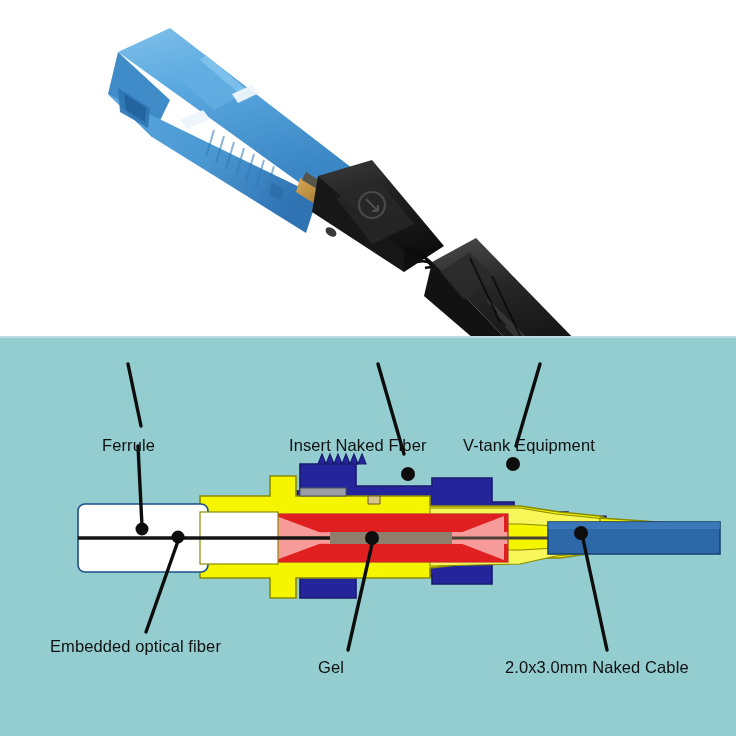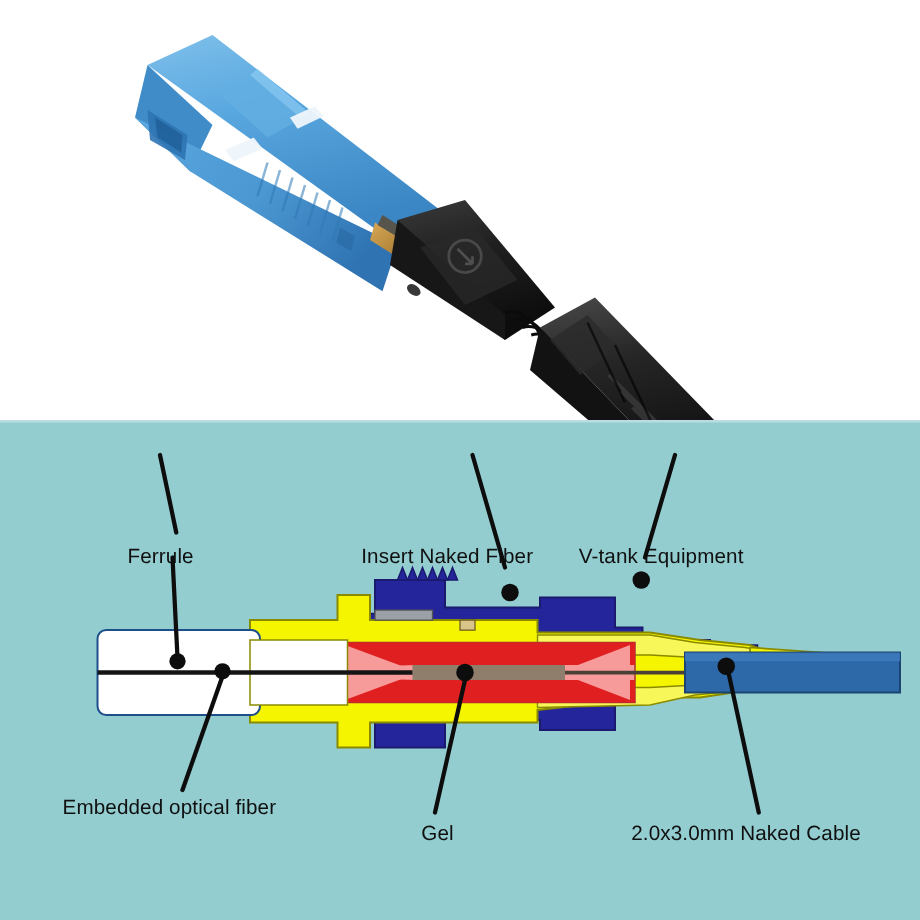--- a/index.html
+++ b/index.html
@@ -132,21 +132,21 @@
   </div>
 
   <div id="diagram-panel">
     <div class="hairline"></div>
 
     <div class="label" style="left:102px;top:100px;">Ferrule</div>
     <div class="label" style="left:289px;top:100px;">Insert Naked Fiber</div>
     <div class="label" style="left:50px;top:301px;">Embedded optical fiber</div>
 
     <div class="label" style="left:463px;top:100px;">V-tank Equipment</div>
-    <div class="label" style="left:337px;top:322px;">Gel</div>
+    <div class="label" style="left:318px;top:322px;">Gel</div>
     <div class="label" style="left:505px;top:322px;">2.0x3.0mm Naked Cable</div>
 
     <svg width="736" height="400" viewBox="0 0 736 400" style="position:absolute;left:0;top:0;">
 
       <g>
         <polygon points="300,155 300,128 356,128 356,150 432,150 432,142 492,142 492,166 514,166 514,176
                          568,176 568,216 514,216 514,226 492,226 492,248 432,248 432,240 356,240 356,262
                          300,262 300,236 282,236 282,155" fill="#25259b" stroke="#1a1a6e" stroke-width="1.6"></polygon>
 
         <g fill="#25259b" stroke="#1a1a6e" stroke-width="1.2">

